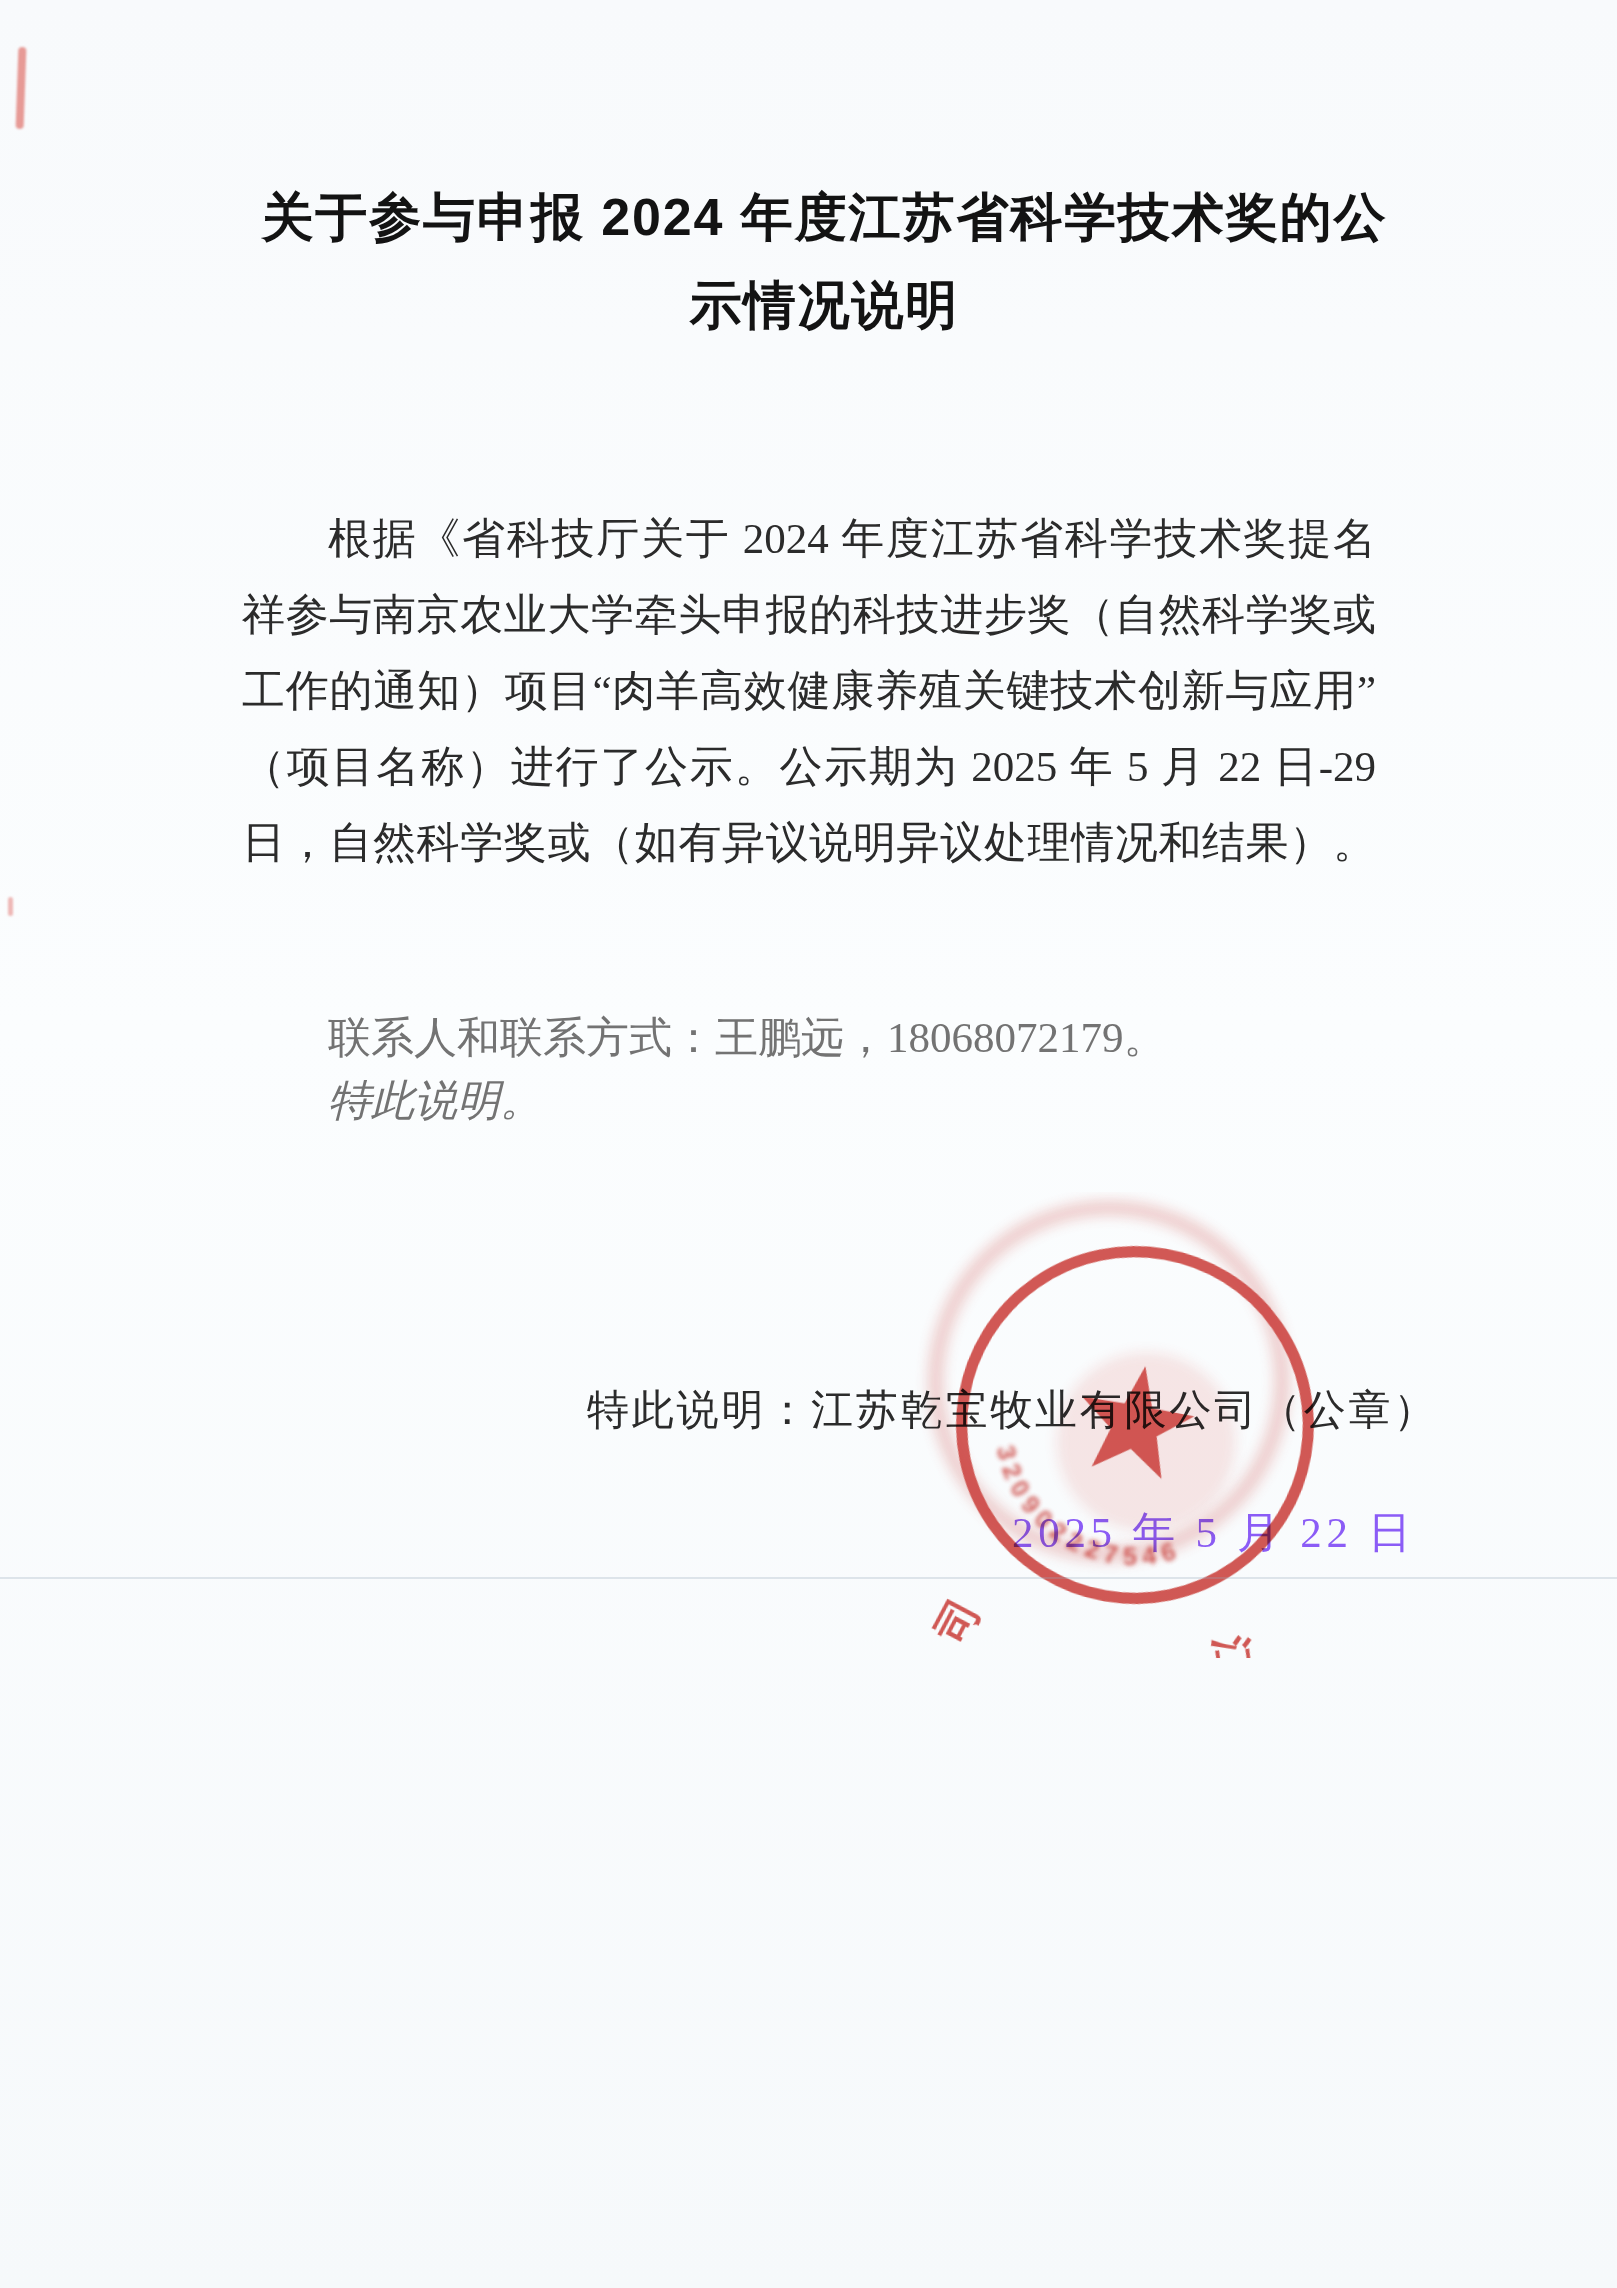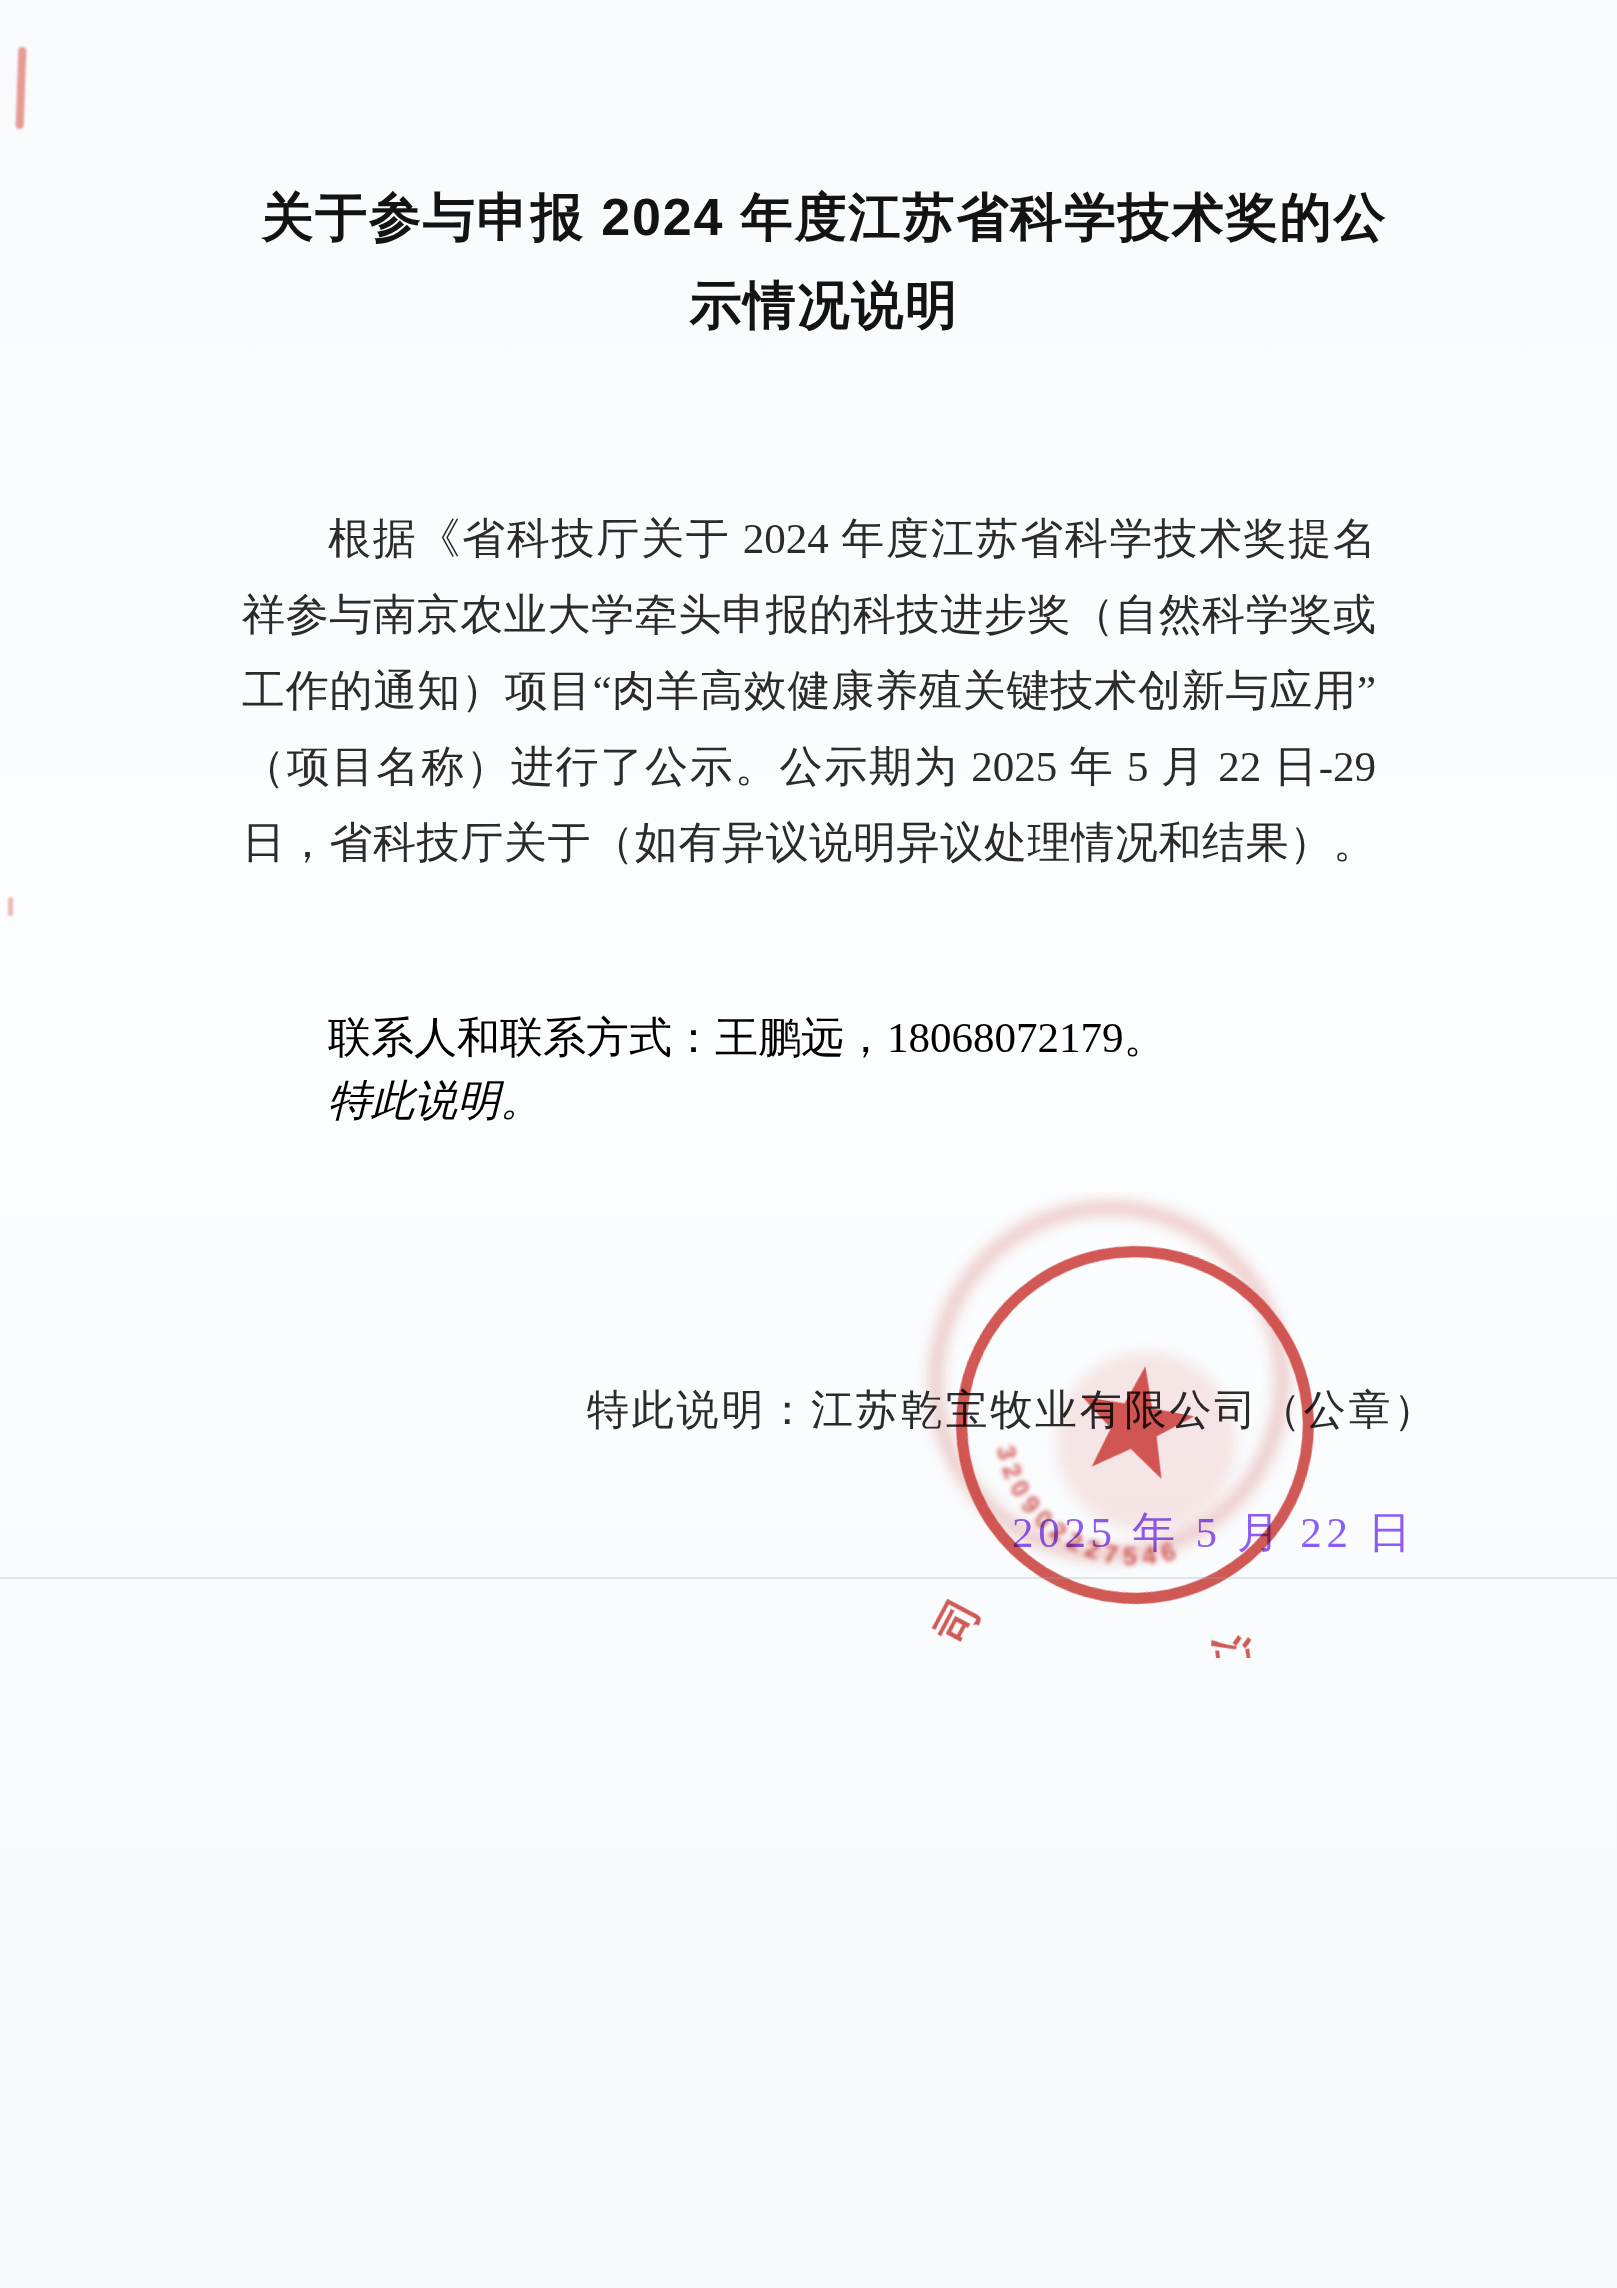--- a/index.html
+++ b/index.html
@@ -20,21 +20,21 @@
     position:absolute;left:242px;top:501px;width:1134px;
     font-size:43px;line-height:76px;color:#2b2b2b;
   }
   .body-line{
     text-align:justify;
     text-align-last:justify;
   }
   .indent{text-indent:86px;}
   .para{
     position:absolute;left:242px;width:1134px;
-    font-size:43px;line-height:58px;color:#000000;
+    font-size:43px;line-height:58px;color:#737373;
     text-indent:86px;
   }
   .contact-line{top:1009px;}
   .closing-line{top:1072px;font-style:italic;}
   .unit-line{
     position:absolute;left:587px;top:1383px;
     font-size:42px;line-height:54px;color:#2b2b2b;letter-spacing:2.8px;
   }
   .date-line{
     position:absolute;left:1012px;top:1506px;
@@ -64,21 +64,21 @@
 <div class="title-block">
   <div>关于参与申报 2024 年度江苏省科学技术奖的公</div>
   <div>示情况说明</div>
 </div>
 
 <div class="body-block">
   <div class="body-line indent">根据《省科技厅关于 2024 年度江苏省科学技术奖提名</div>
   <div class="body-line">祥参与南京农业大学牵头申报的科技进步奖（自然科学奖或</div>
   <div class="body-line">工作的通知）项目“肉羊高效健康养殖关键技术创新与应用”</div>
   <div class="body-line">（项目名称）进行了公示。公示期为 2025 年 5 月 22 日-29</div>
-  <div class="body-line">日，省科技厅关于（如有异议说明异议处理情况和结果）。</div>
+  <div class="body-line">日，自然科学奖或（如有异议说明异议处理情况和结果）。</div>
 </div>
 
 <div class="para contact-line">联系人和联系方式：王鹏远，18068072179。</div>
 
 <div class="para closing-line">特此说明。</div>
 
 <div class="unit-line">特此说明：江苏乾宝牧业有限公司（公章）</div>
 <div class="date-line">2025 年 5 月 22 日</div>
 
 <svg class="seal" viewBox="0 0 500 500" xmlns="http://www.w3.org/2000/svg">

